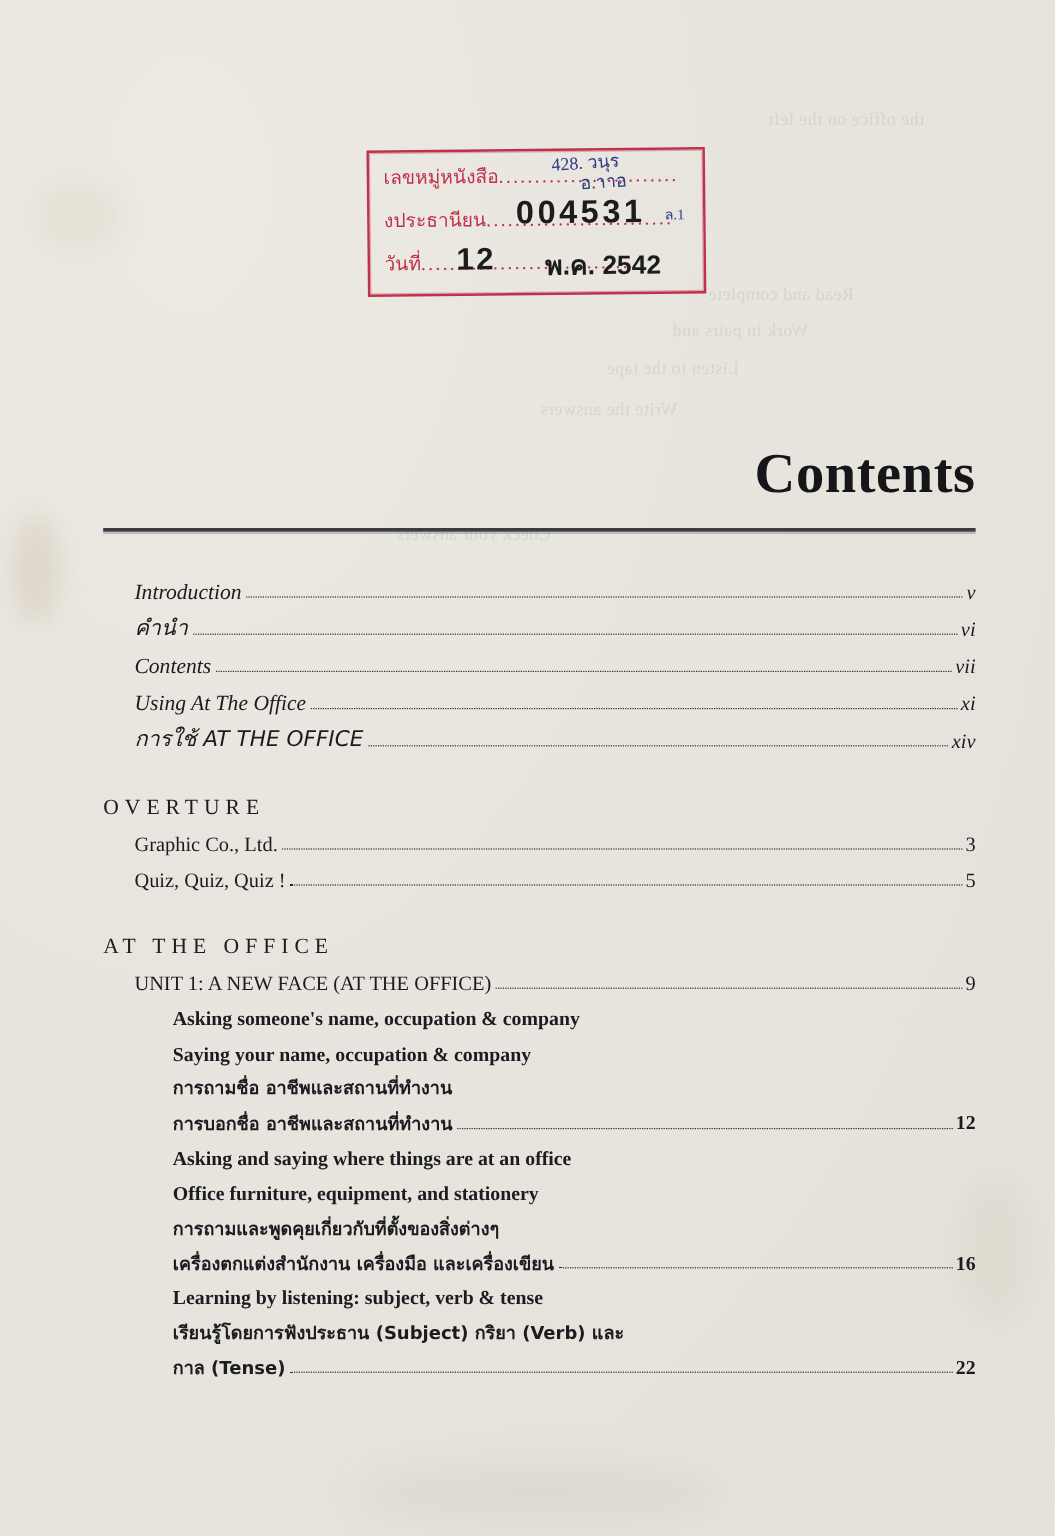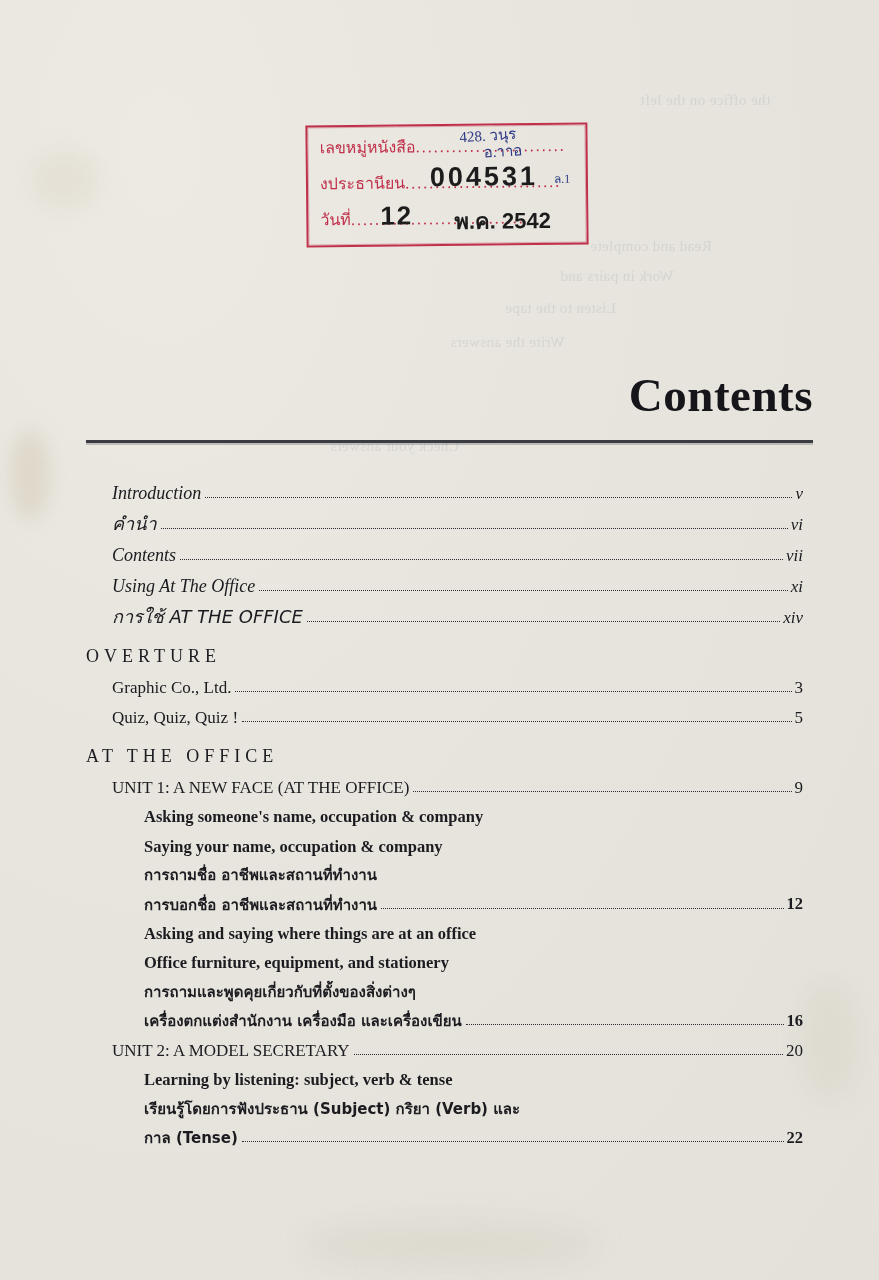--- a/index.html
+++ b/index.html
@@ -134,21 +134,21 @@
     top: 440px;
     height: 3px;
     background: #3b3b42;
     box-shadow: 0 2px 0 rgba(60,60,70,.25);
   }
 
   
   .toc {
     position: absolute;
     left: 86px;
-    right: 76px;
+    right: 66px;
     top: 484px;
   }
   .row {
     display: flex;
     align-items: flex-end;
     font-size: 17px;
     color: #1b1b20;
     line-height: 1.0;
     margin-bottom: 13px;
     white-space: nowrap;
@@ -162,21 +162,21 @@
   }
   .row .pg { flex: 0 0 auto; }
 
   .lvl-front .lbl { font-style: italic; font-size: 18px; }
   .lvl-front .pg  { font-style: italic; font-size: 17px; }
 
   .section {
     font-size: 18px;
     letter-spacing: 5px;
     color: #1b1b20;
-    margin: 20px 0 12px 0;
+    margin: 36px 0 12px 0;
   }
   .indent1 { padding-left: 26px; }
   .indent2 { padding-left: 26px; }
   .indent3 { padding-left: 58px; }
 
   .unit { font-size: 17px; }
   .sub  { font-size: 16.5px; font-weight: bold; }
   .thai { font-family: "DejaVu Sans", sans-serif; font-size: 15px; }
   .noleader .leader { border-bottom: none; }
 </style>
@@ -298,25 +298,20 @@
     <div class="row indent3 sub noleader">
       <span class="lbl thai">การถามและพูดคุยเกี่ยวกับที่ตั้งของสิ่งต่างๆ</span>
       <span class="leader"></span>
       <span class="pg"></span>
     </div>
     <div class="row indent3 sub">
       <span class="lbl thai">เครื่องตกแต่งสำนักงาน  เครื่องมือ  และเครื่องเขียน</span>
       <span class="leader"></span>
       <span class="pg">16</span>
     </div>
-    <div class="row indent2 unit">
-      <span class="lbl">UNIT 2: A MODEL SECRETARY</span>
-      <span class="leader"></span>
-      <span class="pg">20</span>
-    </div>
     <div class="row indent3 sub noleader">
       <span class="lbl">Learning by listening: subject, verb &amp; tense</span>
       <span class="leader"></span>
       <span class="pg"></span>
     </div>
     <div class="row indent3 sub noleader">
       <span class="lbl thai">เรียนรู้โดยการฟังประธาน  (Subject)  กริยา  (Verb)  และ</span>
       <span class="leader"></span>
       <span class="pg"></span>
     </div>

